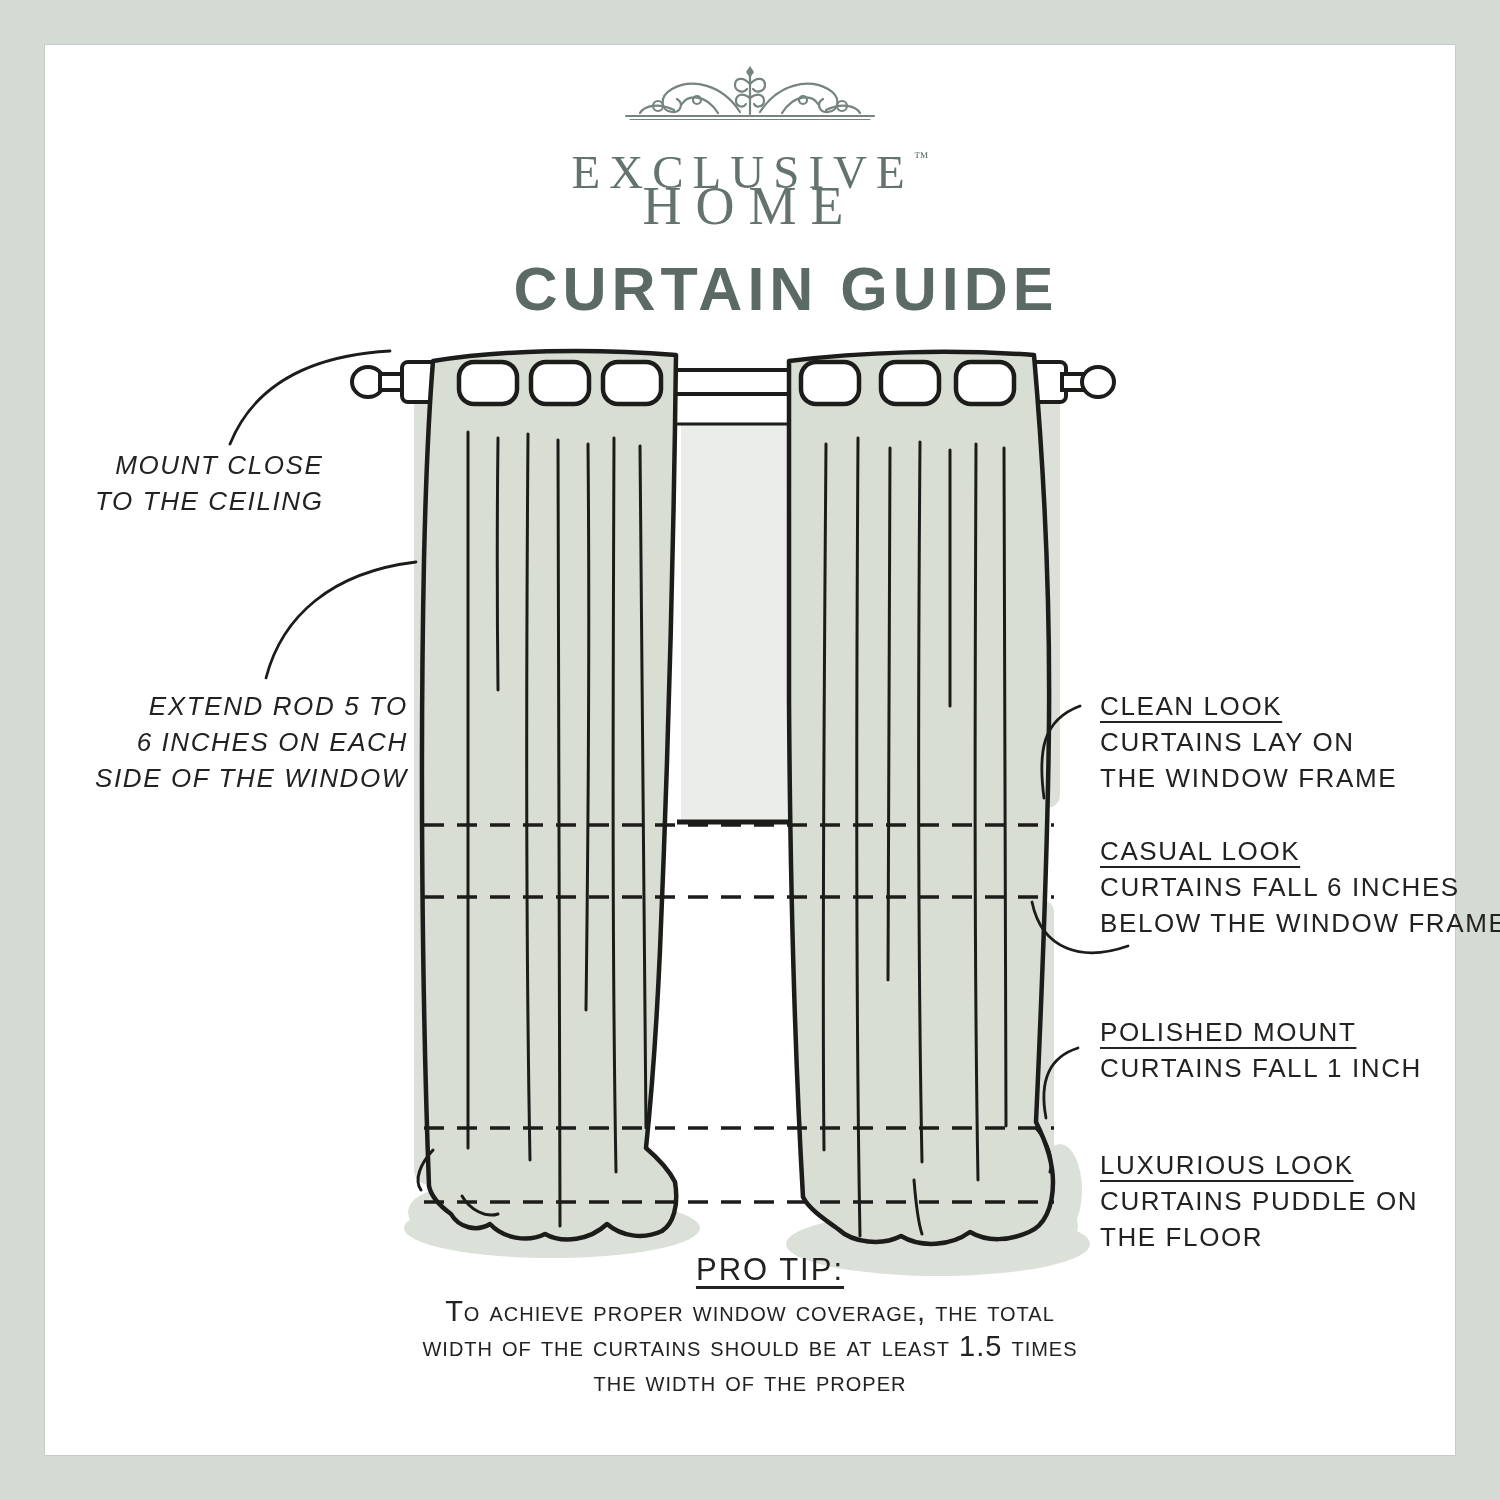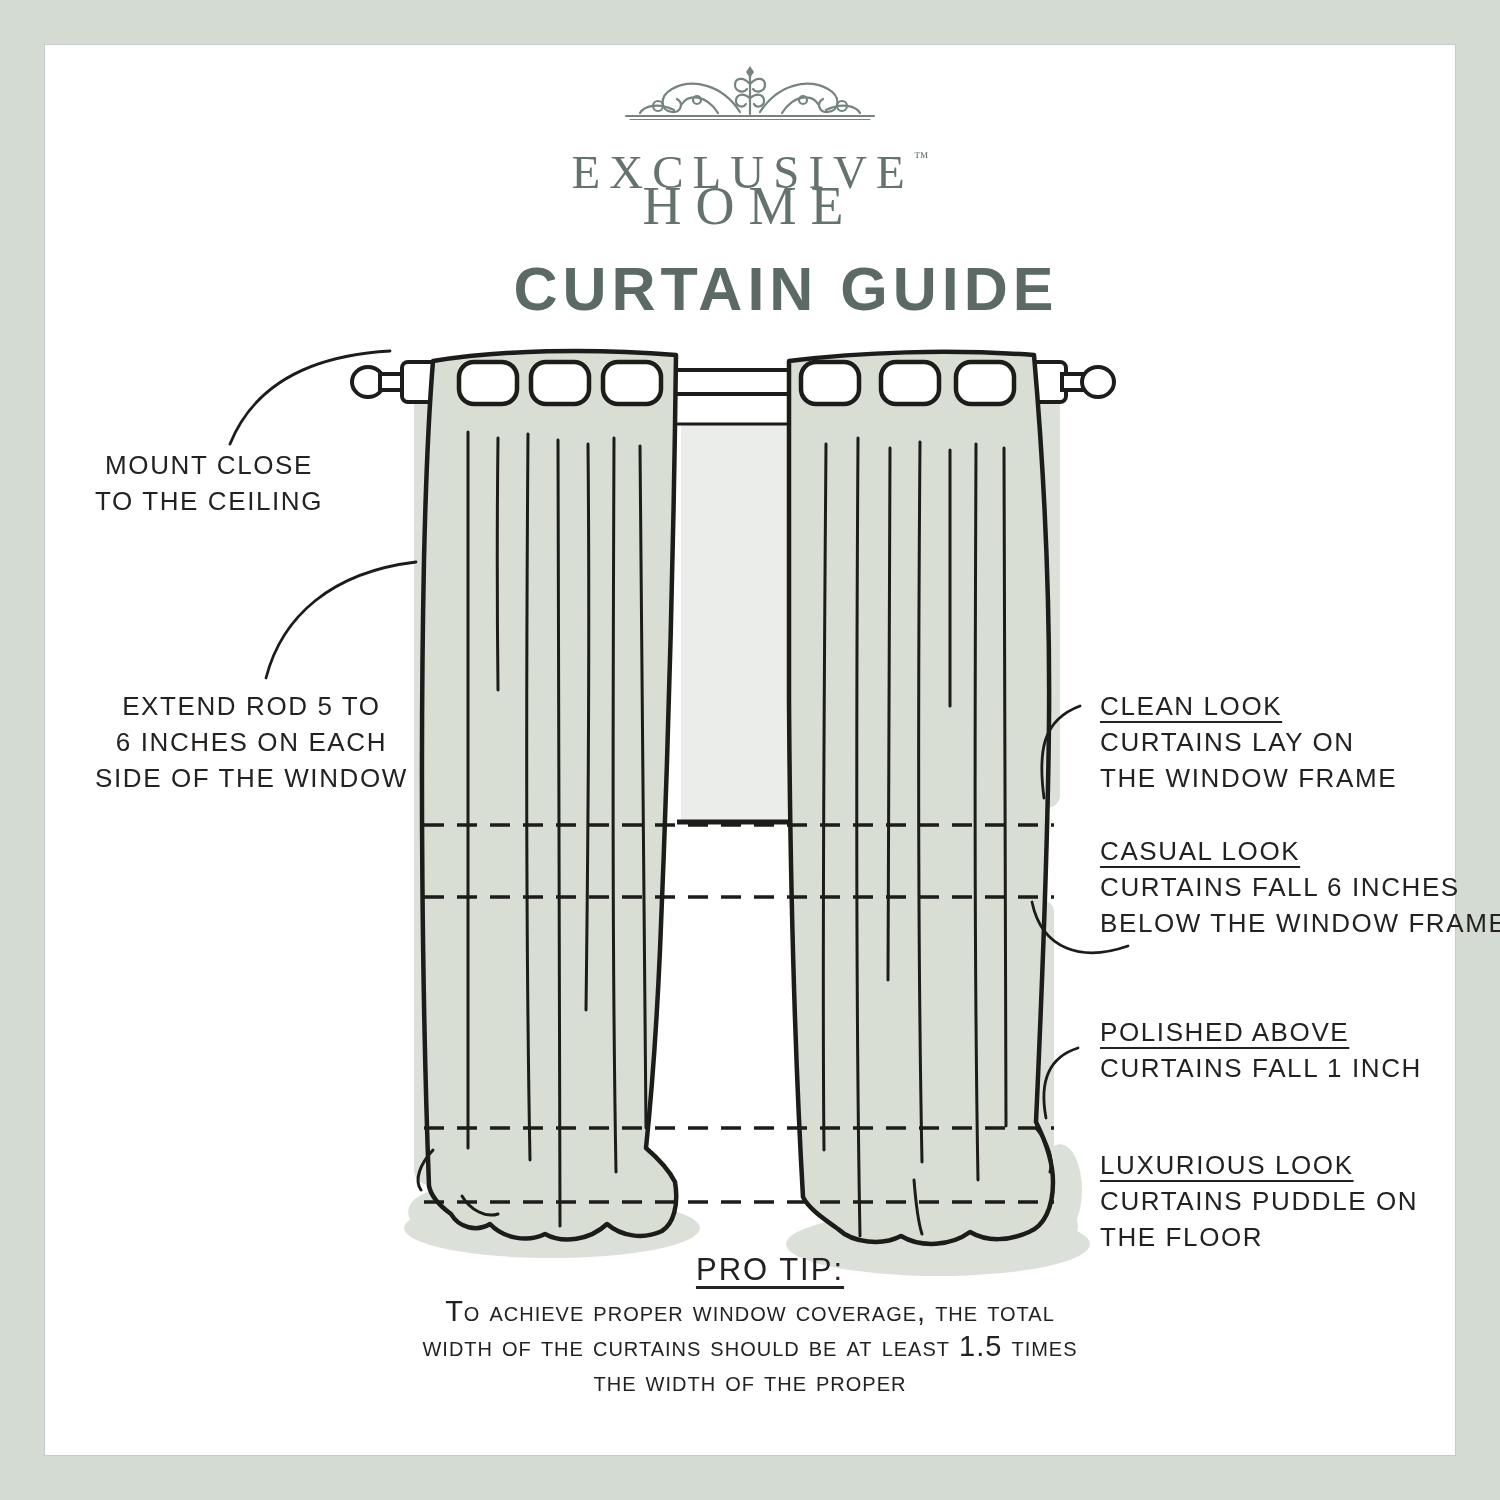--- a/index.html
+++ b/index.html
@@ -35,21 +35,21 @@
     font-size:61px;font-weight:bold;letter-spacing:5px;line-height:66px;
     color:#5b6a64;
     padding-left:36px;
   }
 
   
   .note{
     font-size:26px;letter-spacing:1.6px;line-height:36px;
     color:#232220;white-space:nowrap;
   }
-  .note-left{text-align:center;}
+  .note-left{text-align:right;font-style:italic;}
   .look-title{
     text-decoration:underline;
     text-underline-offset:6px;
     text-decoration-thickness:2px;
   }
   .mount-note{left:95px;top:447px;}
   .extend-note{left:95px;top:688px;}
   .look-clean{left:1100px;top:688px;}
   .look-casual{left:1100px;top:833px;}
   .look-polished{left:1100px;top:1014px;}
@@ -232,21 +232,21 @@
       <div class="look-title">CLEAN LOOK</div>
       <div>CURTAINS LAY ON</div>
       <div>THE WINDOW FRAME</div>
     </div>
     <div class="abs note look-casual">
       <div class="look-title">CASUAL LOOK</div>
       <div>CURTAINS FALL 6 INCHES</div>
       <div>BELOW THE WINDOW FRAME</div>
     </div>
     <div class="abs note look-polished">
-      <div class="look-title">POLISHED ABOVE</div>
+      <div class="look-title">POLISHED MOUNT</div>
       <div>CURTAINS FALL 1 INCH</div>
     </div>
     <div class="abs note look-luxurious">
       <div class="look-title">LUXURIOUS LOOK</div>
       <div>CURTAINS PUDDLE ON</div>
       <div>THE FLOOR</div>
     </div>
 
     <div class="abs protip-title">PRO TIP:</div>
     <div class="abs protip-body">

